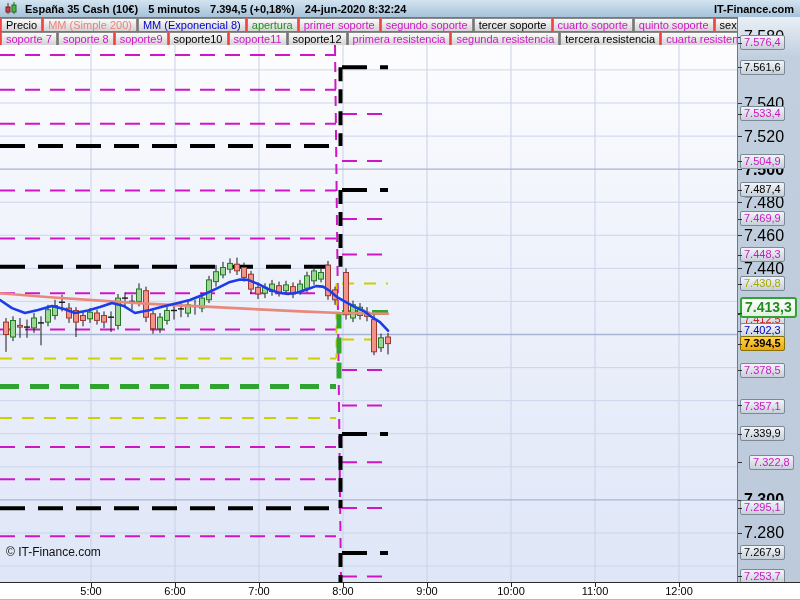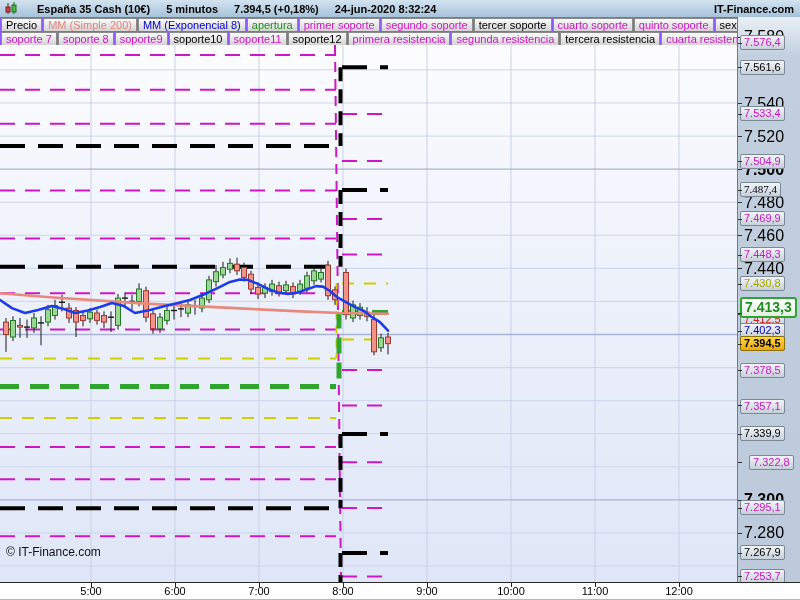--- a/index.html
+++ b/index.html
@@ -9,29 +9,29 @@
     -webkit-font-smoothing:antialiased;
   }
   
   #header{
     position:absolute;left:0;top:0;width:800px;height:17px;
     background:linear-gradient(#d3e3f0,#a6c3da);
     border-bottom:1px solid #7e93a6;
     display:flex;align-items:center;
     font-size:11px;font-weight:bold;color:#000;white-space:nowrap;
   }
-  #header .sp{margin-left:16px}
+  #header .sp{margin-left:10px}
   #hicon{margin-left:4px;display:inline-block;width:15px;height:13px}
-  #title{margin-left:18px}
+  #title{margin-left:6px}
   #spacer{flex:1}
   #brand{margin-right:6px}
   
   .lrow{
     position:absolute;left:0;width:737px;height:14px;
-    background:#8b5cf6;display:flex;overflow:hidden;
+    background:#ef4444;display:flex;overflow:hidden;
   }
   #legend1{top:17px}
   #legend2{top:31px}
   .lcell{
     flex:0 0 auto;height:12px;margin:1px 0 0 1px;padding:0 4px;
     background:linear-gradient(#fbfbfb,#d3d3d3);
     border:1px solid #8a8a8a;
     font-size:11px;line-height:12px;white-space:nowrap;
   }
   
@@ -337,21 +337,21 @@
     <div class="ytick" style="top: 509.465px;">7.280</div>
     <div class="ytickdash" style="top: 515.965px;"></div>
     <div class="abox c-magenta" style="top: 18.3049px;">7.576,4</div>
     <div class="ytickdash" style="top: 25.8049px;"></div>
     <div class="abox c-black" style="top: 42.7798px;">7.561,6</div>
     <div class="ytickdash" style="top: 50.2798px;"></div>
     <div class="abox c-magenta" style="top: 89.4145px;">7.533,4</div>
     <div class="ytickdash" style="top: 96.9145px;"></div>
     <div class="abox c-magenta" style="top: 136.545px;">7.504,9</div>
     <div class="ytickdash" style="top: 144.045px;"></div>
-    <div class="abox c-black" style="top: 165.485px; font-family: Liberation Serif, serif;">7.487,4</div>
+    <div class="abox c-black" style="top: 165.485px;">7.487,4</div>
     <div class="ytickdash" style="top: 172.985px;"></div>
     <div class="abox c-magenta" style="top: 194.425px;">7.469,9</div>
     <div class="ytickdash" style="top: 201.925px;"></div>
     <div class="abox c-magenta" style="top: 230.145px;">7.448,3</div>
     <div class="ytickdash" style="top: 237.645px;"></div>
     <div class="abox c-yellow" style="top: 259.085px;">7.430,8</div>
     <div class="ytickdash" style="top: 266.585px;"></div>
     <div class="abox c-magenta" style="top: 345.575px;">7.378,5</div>
     <div class="ytickdash" style="top: 353.075px;"></div>
     <div class="abox c-magenta" style="top: 382px;">7.357,1</div>

